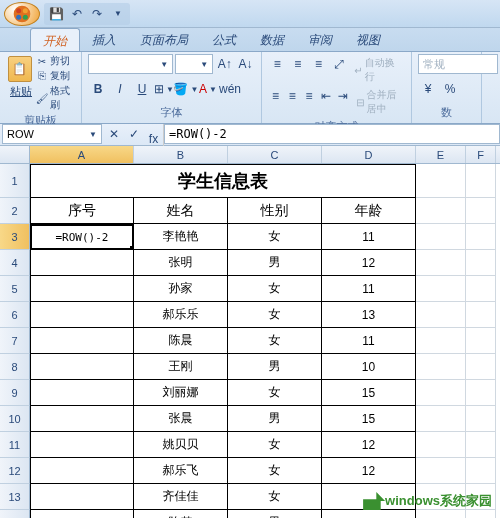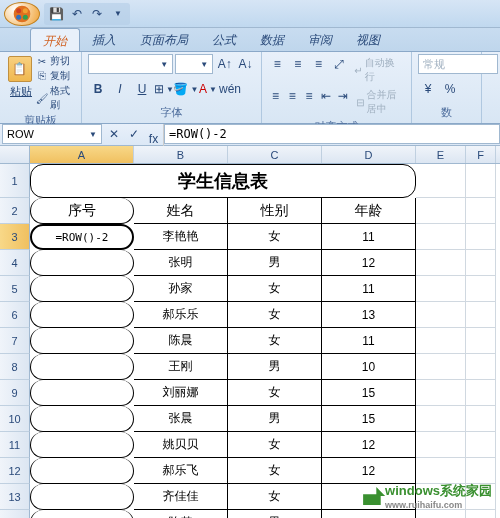--- a/index.html
+++ b/index.html
@@ -78,21 +78,21 @@
     .cell { height: 26px; border-right: 1px solid #d0d8e0; border-bottom: 1px solid #d0d8e0; display: flex; align-items: center; justify-content: center; font-size: 12px; overflow: hidden; }
     .cell.tall { height: 34px; }
     .cA { width: 104px; }
     .cB { width: 94px; }
     .cC { width: 94px; }
     .cD { width: 94px; }
     .cE { width: 50px; }
     .cF { width: 30px; }
     .tb-r { border-right: 1px solid #000; }
     .tb-b { border-bottom: 1px solid #000; }
-    .tb-l { border-left: 1px solid #000; border-radius: 13px; }
+    .tb-l { border-left: 1px solid #000; }
     .tb-t { border-top: 1px solid #000; }
     
     .title-cell { font-size: 18px; font-weight: bold; font-family: SimSun; justify-content: center; }
     .header-cell { font-size: 14px; font-family: SimSun; }
     
     .active-cell { border: 2px solid #000 !important; position: relative; font-family: monospace; font-size: 11px; }
     .active-cell::after { content: ''; position: absolute; right: -3px; bottom: -3px; width: 5px; height: 5px; background: #000; }
     
     
     .watermark { position: absolute; bottom: 8px; right: 8px; display: flex; align-items: center; gap: 0; font-size: 13px; color: #3a9030; font-weight: bold; }
@@ -372,15 +372,14 @@
           <div class="cell cF"></div>
         </div>
       </div>
   </div>
 </div>
 
 <div class="watermark">
   <div class="watermark-icon"></div>
   <div>
     <div>windows系统家园</div>
-    <div class="subtext">www.ruihaifu.com</div>
   </div>
 </div>
 
 </body></html>

